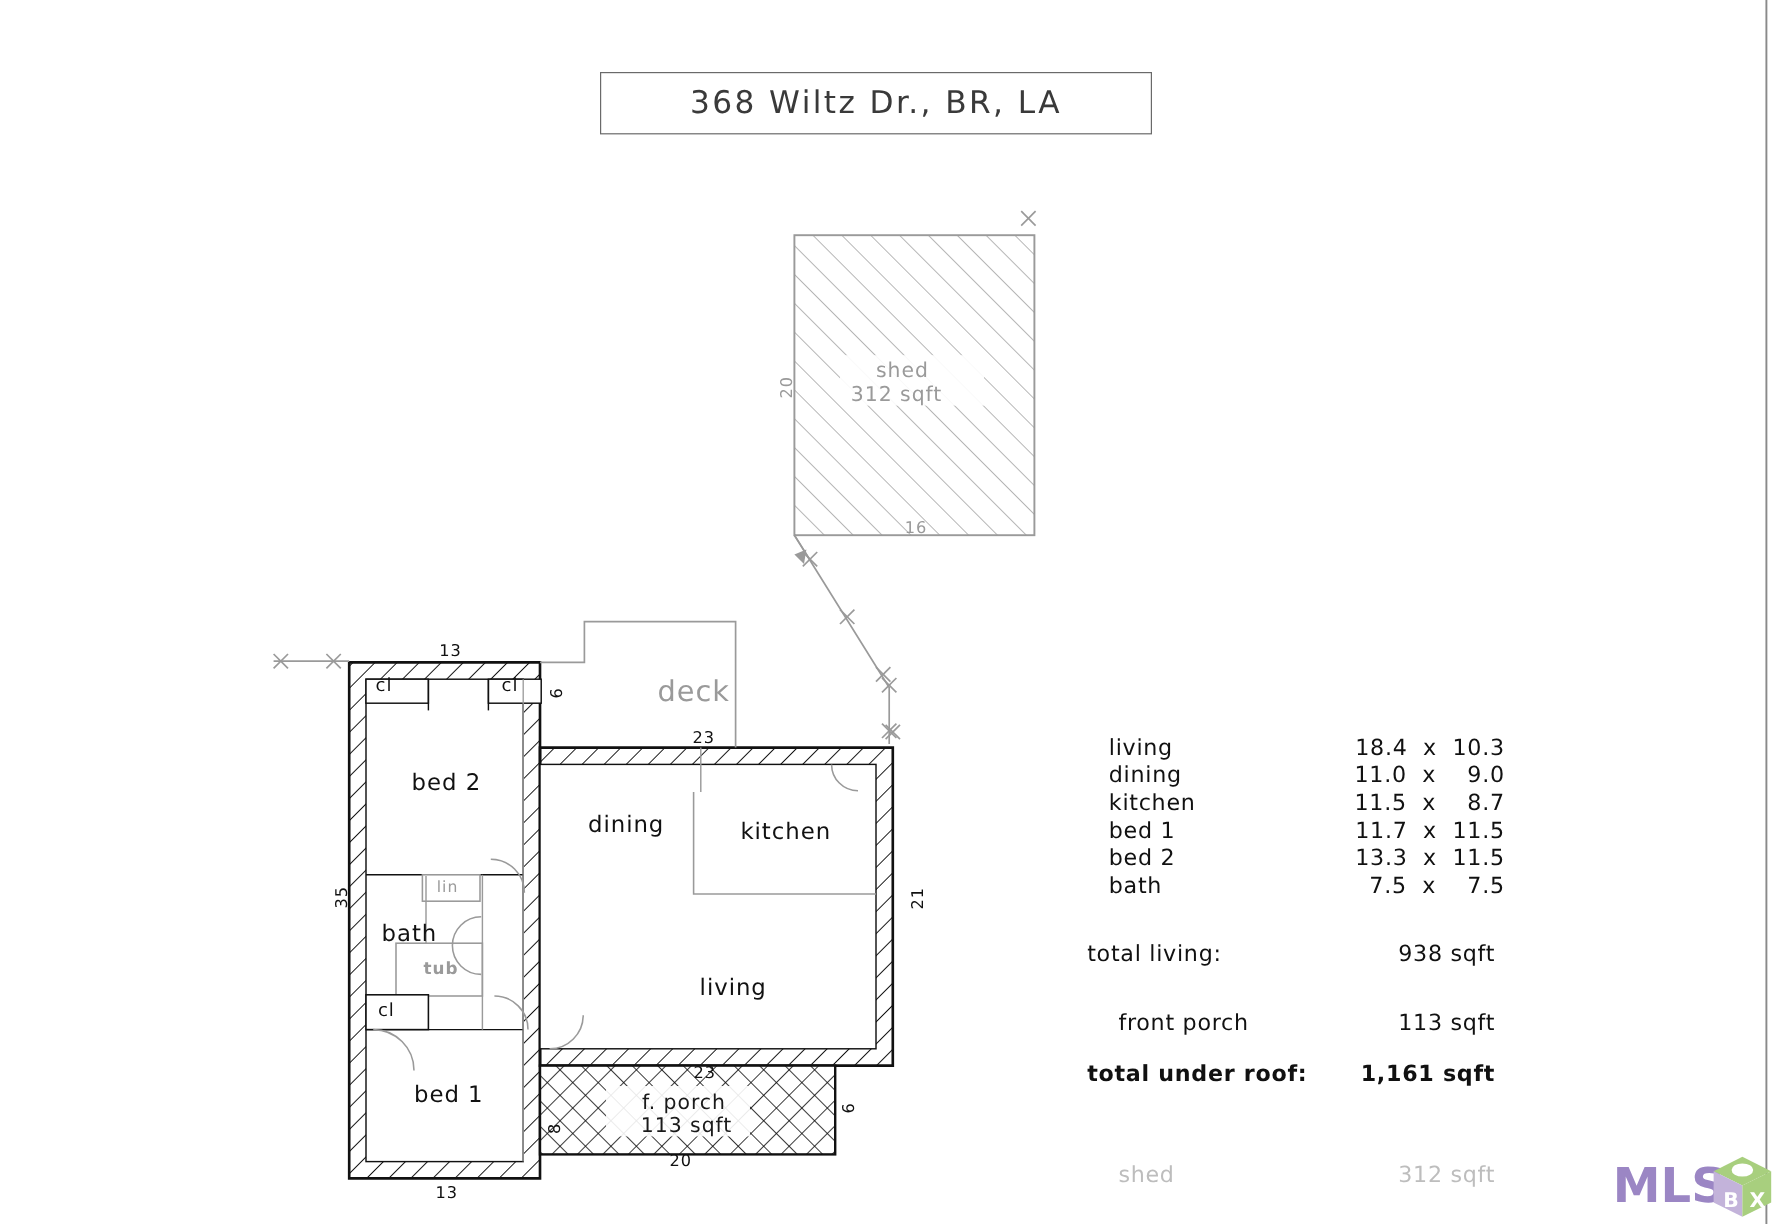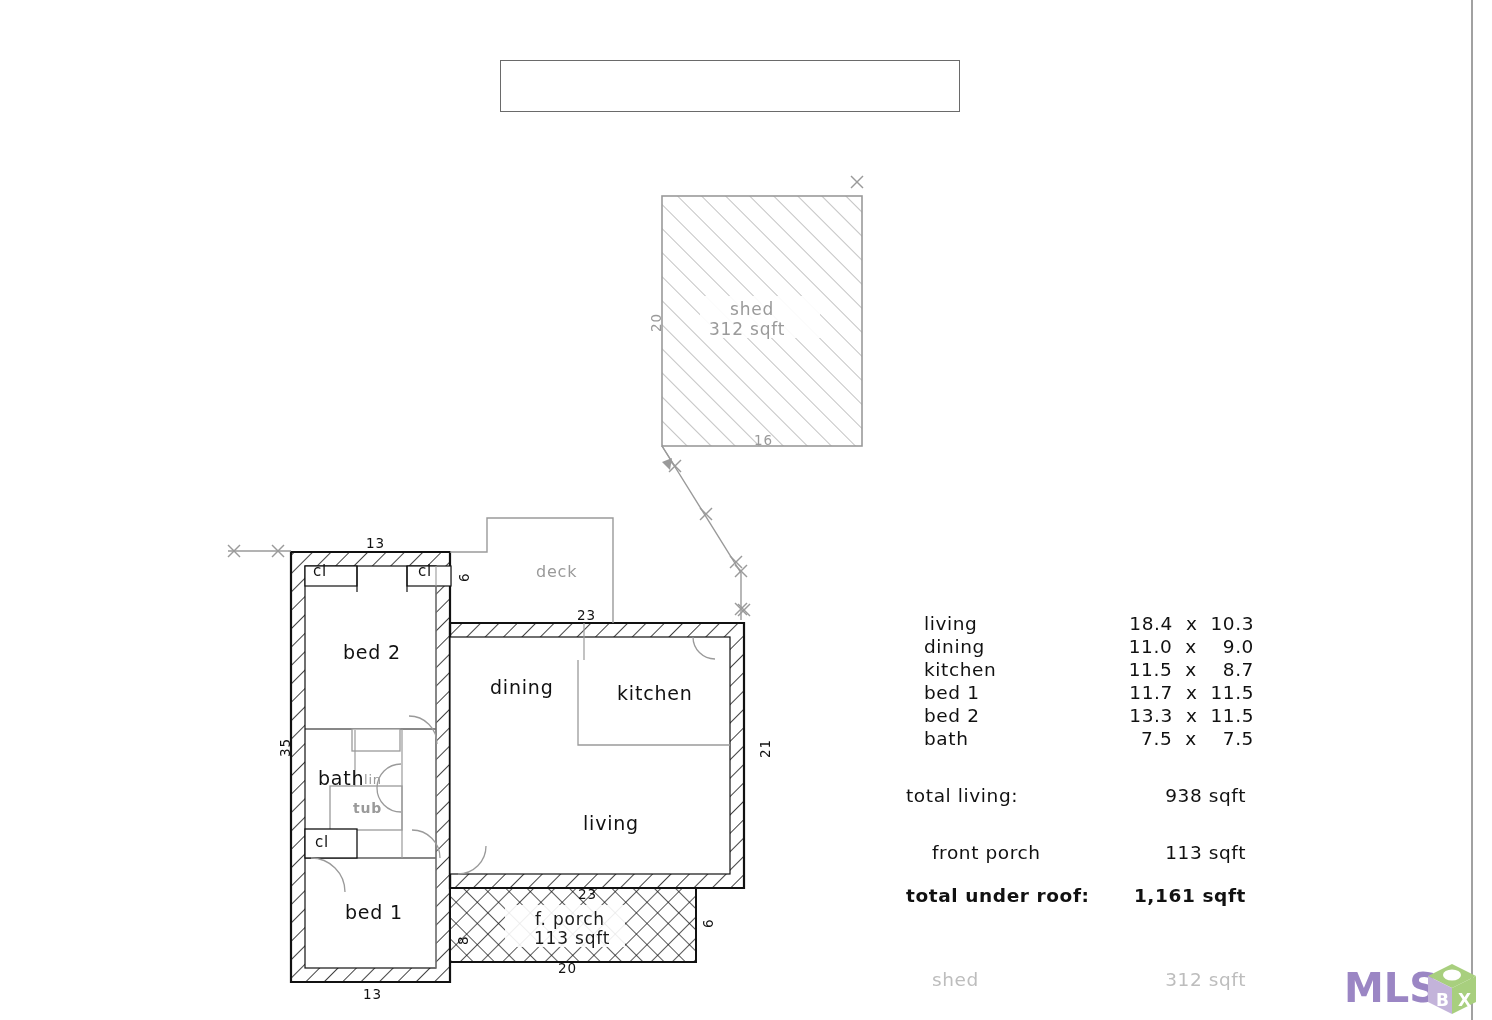--- a/index.html
+++ b/index.html
@@ -33,20 +33,21 @@
   .rot90{transform:rotate(-90deg);transform-origin:left top;}
 
   .mls{position:absolute;left:1344px;top:958px;width:140px;height:60px;}
 </style>
 </head>
 <body>
 
 <div id="stage">
 
   <div class="title-box"></div>
+  <div class="title-text">368 Wiltz Dr., BR, LA</div>
 
   <svg viewBox="0 0 1492 1020">
     <defs>
 
       <pattern id="hatchWall" width="13" height="13" patternUnits="userSpaceOnUse" patternTransform="rotate(45)">
         <line x1="0" y1="0" x2="0" y2="13" stroke="#111" stroke-width="1.6"></line>
       </pattern>
 
       <pattern id="hatchShed" width="17" height="17" patternUnits="userSpaceOnUse" patternTransform="rotate(-45)">
         <line x1="0" y1="0" x2="0" y2="17" stroke="#9a9a9a" stroke-width="1.2"></line>
@@ -166,33 +167,33 @@
       <line x1="662" y1="446" x2="676" y2="468"></line>
       <polygon points="662,462 670,470 672,458" fill="#9a9a9a" stroke="none"></polygon>
     </g>
   </svg>
 
   <div class="lbl gray" style="left:730px;top:299px;font-size:17px;">shed</div>
   <div class="lbl gray" style="left:709px;top:319px;font-size:17px;">312 sqft</div>
   <div class="lbl small gray rot90" style="left:648px;top:332px;">20</div>
   <div class="lbl small gray" style="left:754px;top:432px;">16</div>
 
-  <div class="lbl gray" style="left:536px;top:562px;font-size:16px;">deck</div>
+  <div class="lbl gray" style="left:548px;top:562px;font-size:24px;">deck</div>
 
   <div class="lbl room" style="left:343px;top:641px;">bed 2</div>
   <div class="lbl room" style="left:318px;top:767px;">bath</div>
   <div class="lbl room" style="left:345px;top:901px;">bed 1</div>
   <div class="lbl room" style="left:490px;top:676px;">dining</div>
   <div class="lbl room" style="left:617px;top:682px;">kitchen</div>
   <div class="lbl room" style="left:583px;top:812px;">living</div>
 
   <div class="lbl small" style="left:313px;top:562px;font-size:15px;">cl</div>
   <div class="lbl small" style="left:418px;top:562px;font-size:15px;">cl</div>
   <div class="lbl small" style="left:315px;top:833px;font-size:15px;">cl</div>
-  <div class="lbl small gray" style="left:364px;top:772px;font-size:13px;text-align:center;">lin</div>
+  <div class="lbl small gray" style="left:364px;top:732px;font-size:13px;text-align:center;">lin</div>
   <div class="lbl small gray" style="left:353px;top:800px;font-size:14px;font-weight:bold;">tub</div>
 
   <div class="lbl" style="left:535px;top:909px;font-size:17px;">f. porch</div>
   <div class="lbl" style="left:534px;top:928px;font-size:17px;">113 sqft</div>
 
   <div class="lbl small" style="left:366px;top:535px;">13</div>
   <div class="lbl small rot90" style="left:456px;top:582px;">6</div>
   <div class="lbl small" style="left:577px;top:607px;">23</div>
   <div class="lbl small rot90" style="left:277px;top:757px;">35</div>
   <div class="lbl small rot90" style="left:757px;top:758px;">21</div>

